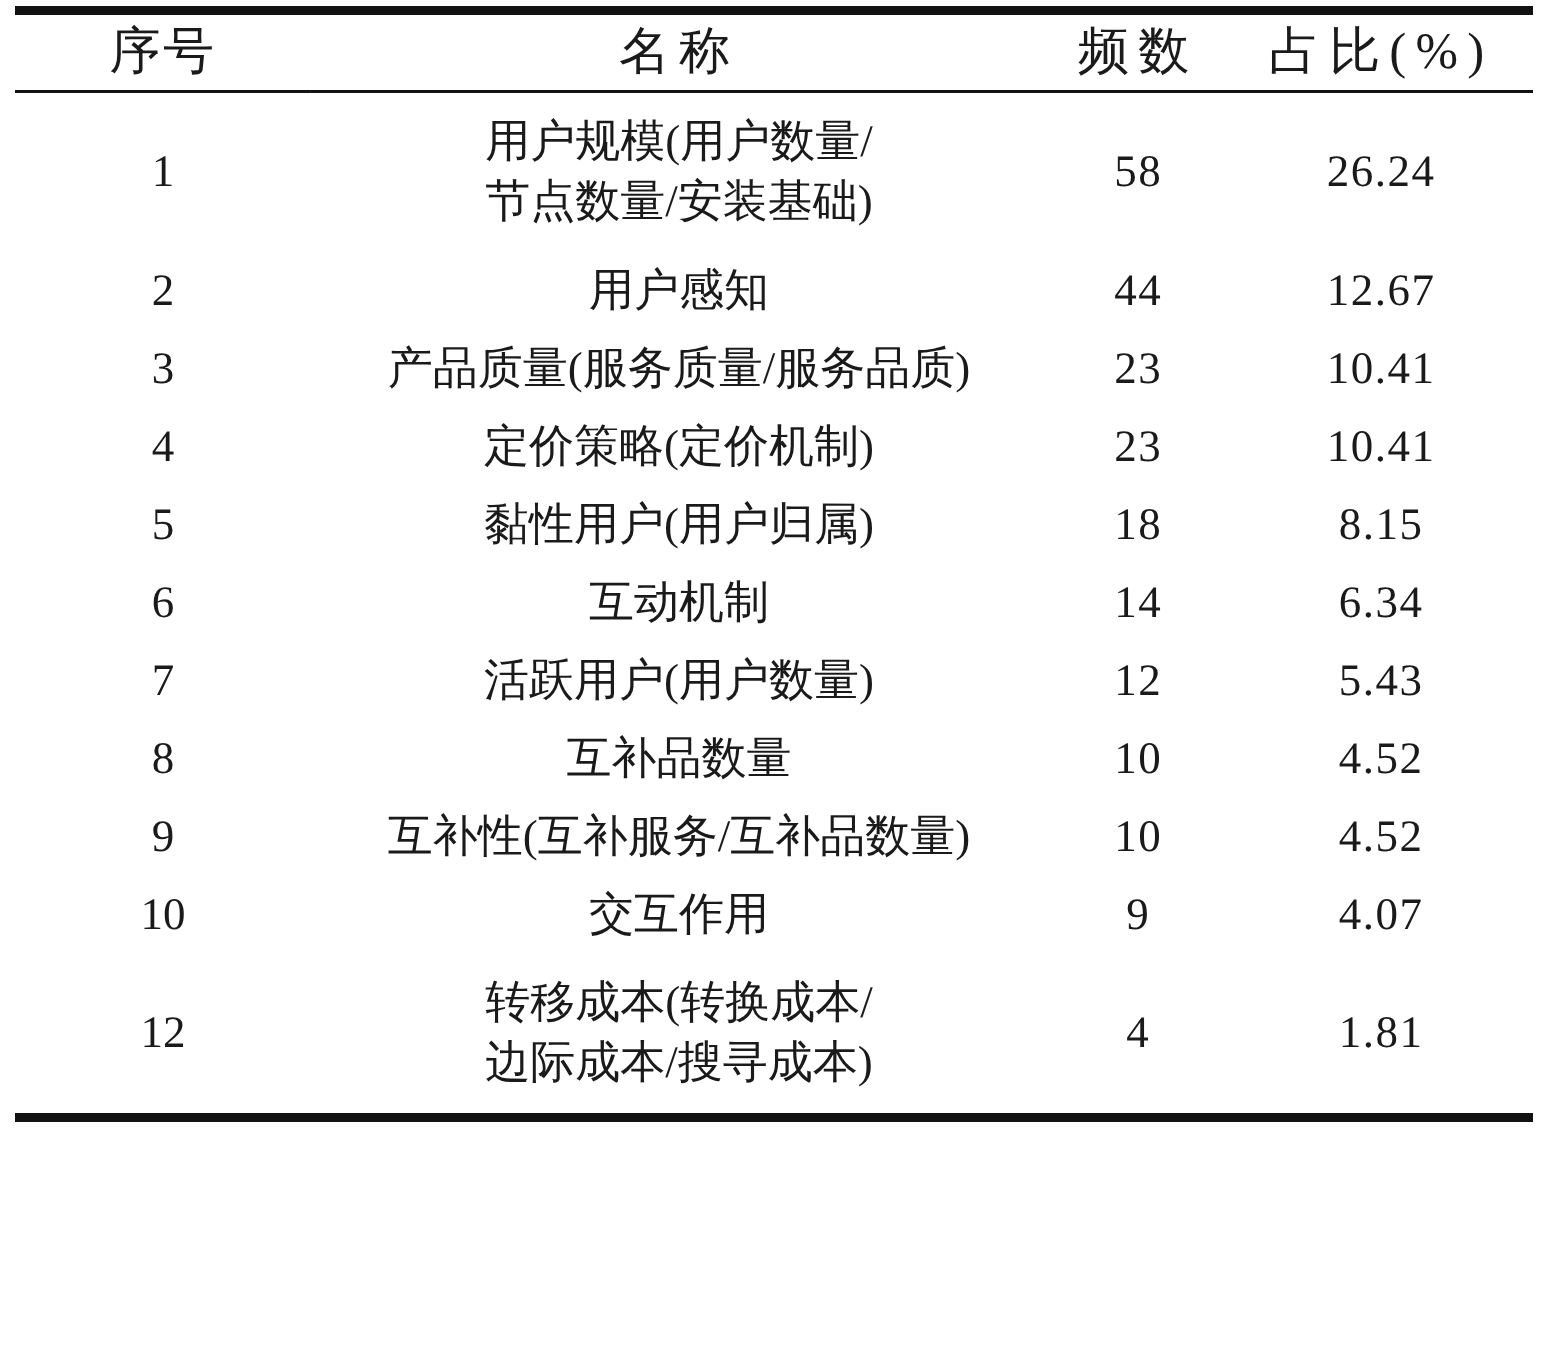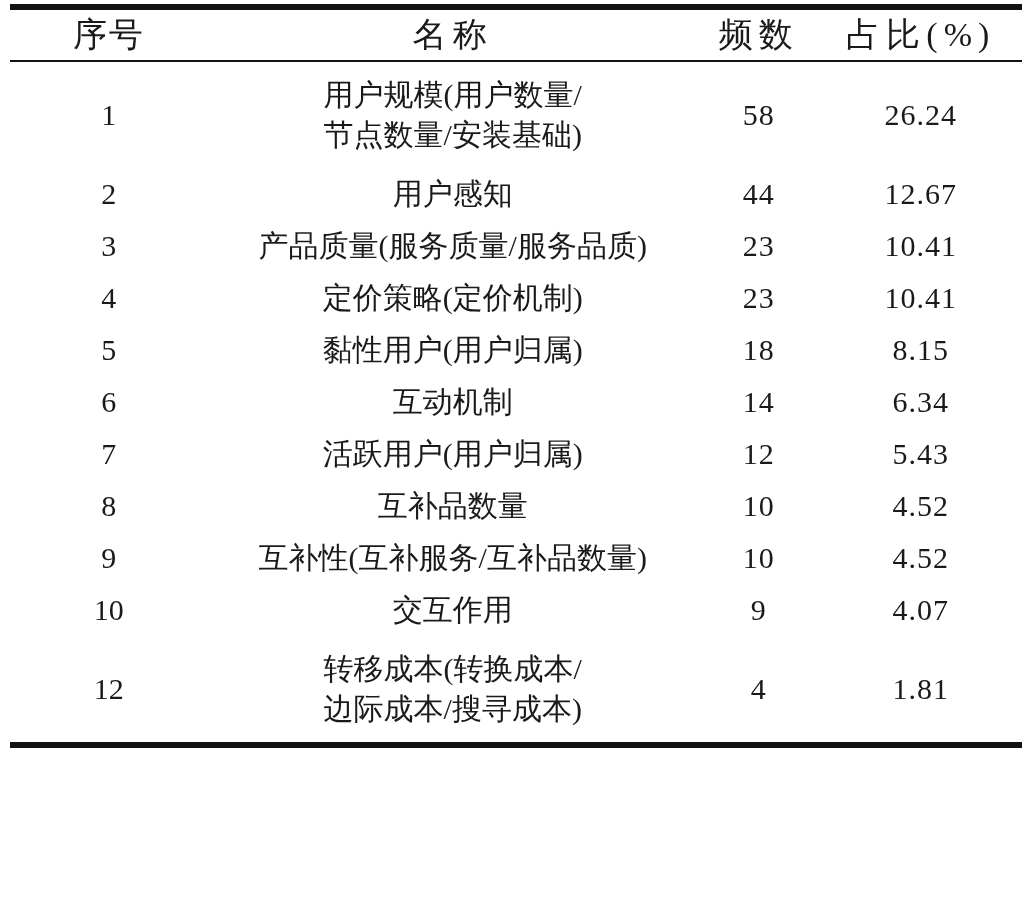--- a/index.html
+++ b/index.html
@@ -111,21 +111,21 @@
         <td class="num-cell">8.15</td>
       </tr>
       <tr>
         <td>6</td>
         <td class="name-cell">互动机制</td>
         <td class="num-cell">14</td>
         <td class="num-cell">6.34</td>
       </tr>
       <tr>
         <td>7</td>
-        <td class="name-cell">活跃用户(用户归属)</td>
+        <td class="name-cell">活跃用户(用户数量)</td>
         <td class="num-cell">12</td>
         <td class="num-cell">5.43</td>
       </tr>
       <tr>
         <td>8</td>
         <td class="name-cell">互补品数量</td>
         <td class="num-cell">10</td>
         <td class="num-cell">4.52</td>
       </tr>
       <tr>

